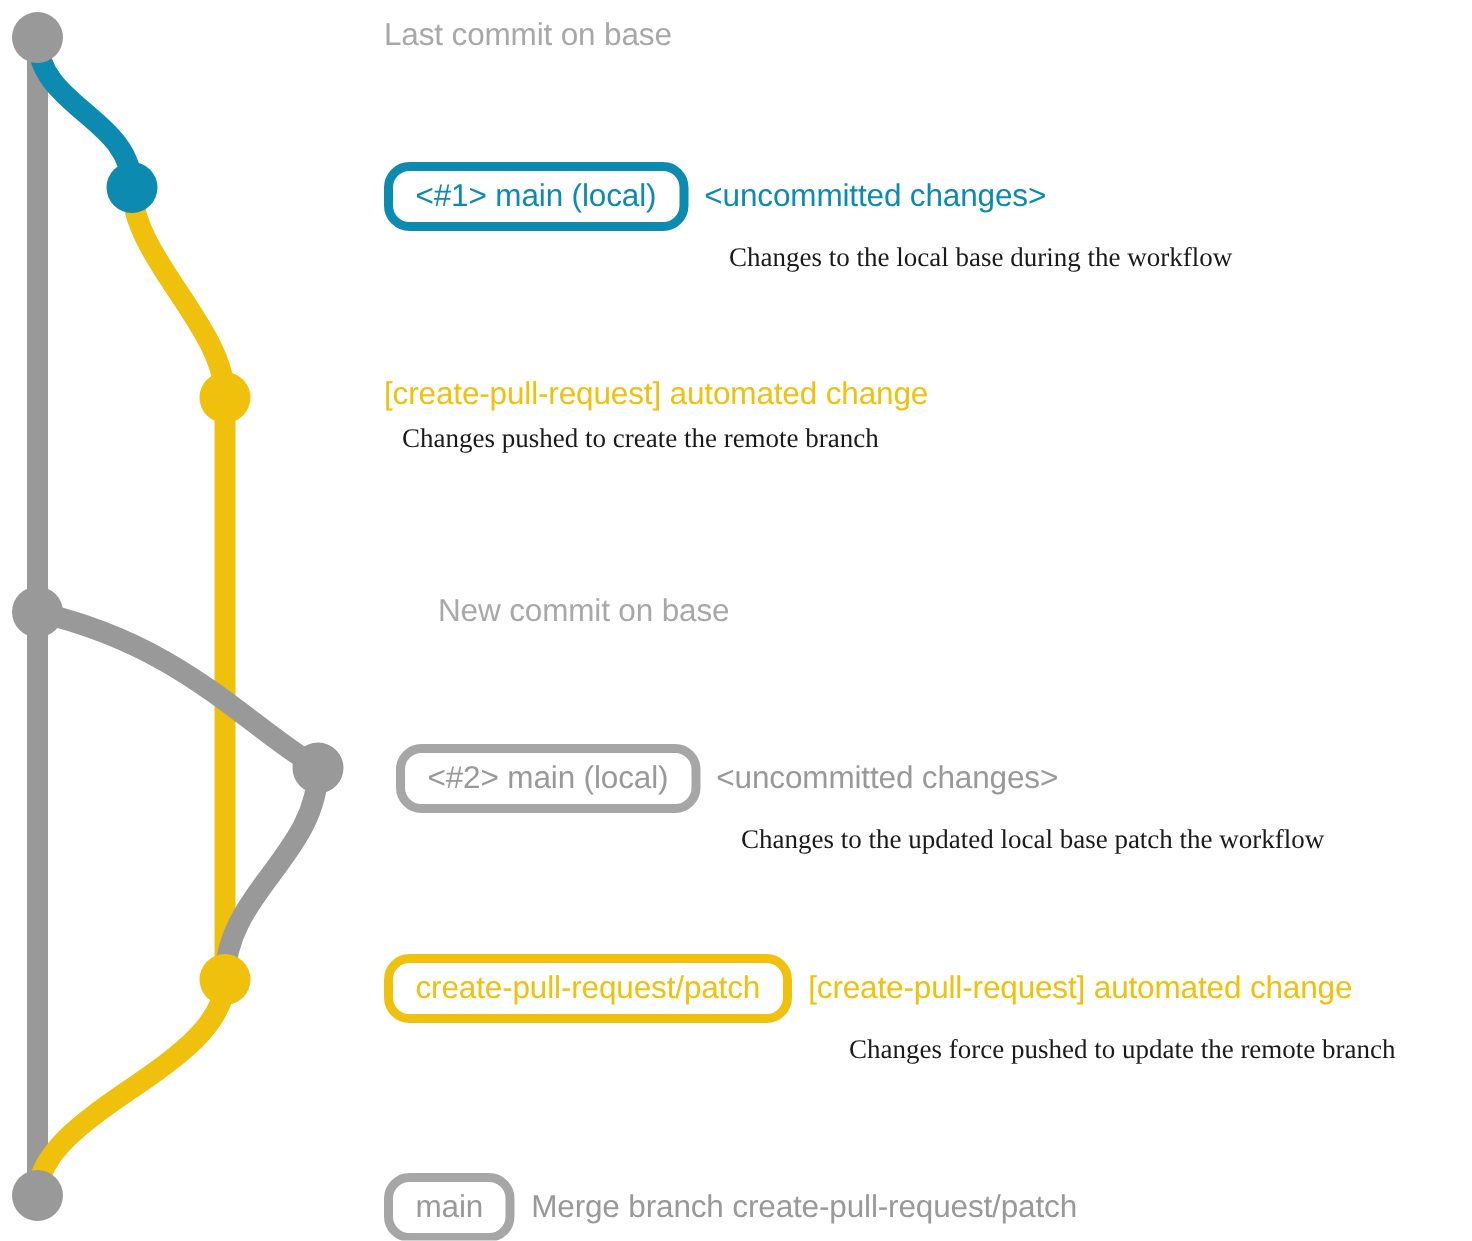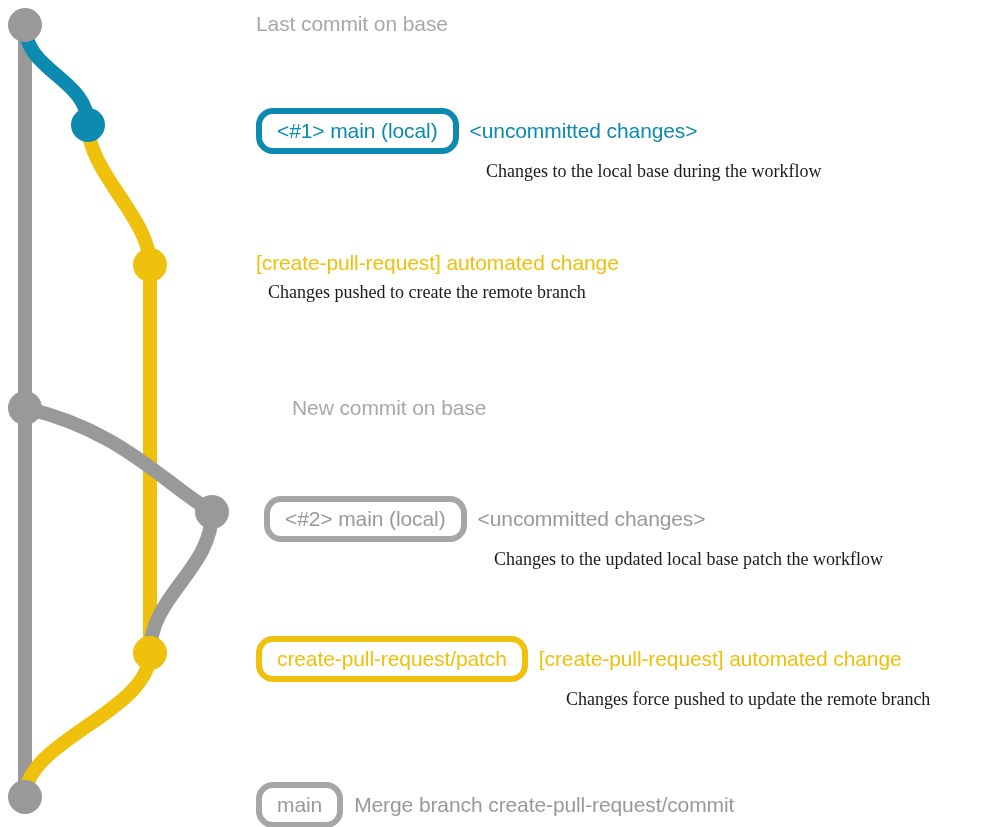--- a/index.html
+++ b/index.html
@@ -161,17 +161,17 @@
     <div class="row-head">
       <span class="pill yellow">create-pull-request/patch</span>
       <span class="headline yellow">[create-pull-request] automated change</span>
     </div>
     <div class="description" style="margin-left:310px;">Changes force pushed to update the remote branch</div>
   </div>
 
   <div class="row" style="left:256px; top:782px;">
     <div class="row-head">
       <span class="pill grey">main</span>
-      <span class="headline grey">Merge branch create-pull-request/commit</span>
+      <span class="headline grey">Merge branch create-pull-request/patch</span>
     </div>
   </div>
 
 </div>
 
 </body></html>

